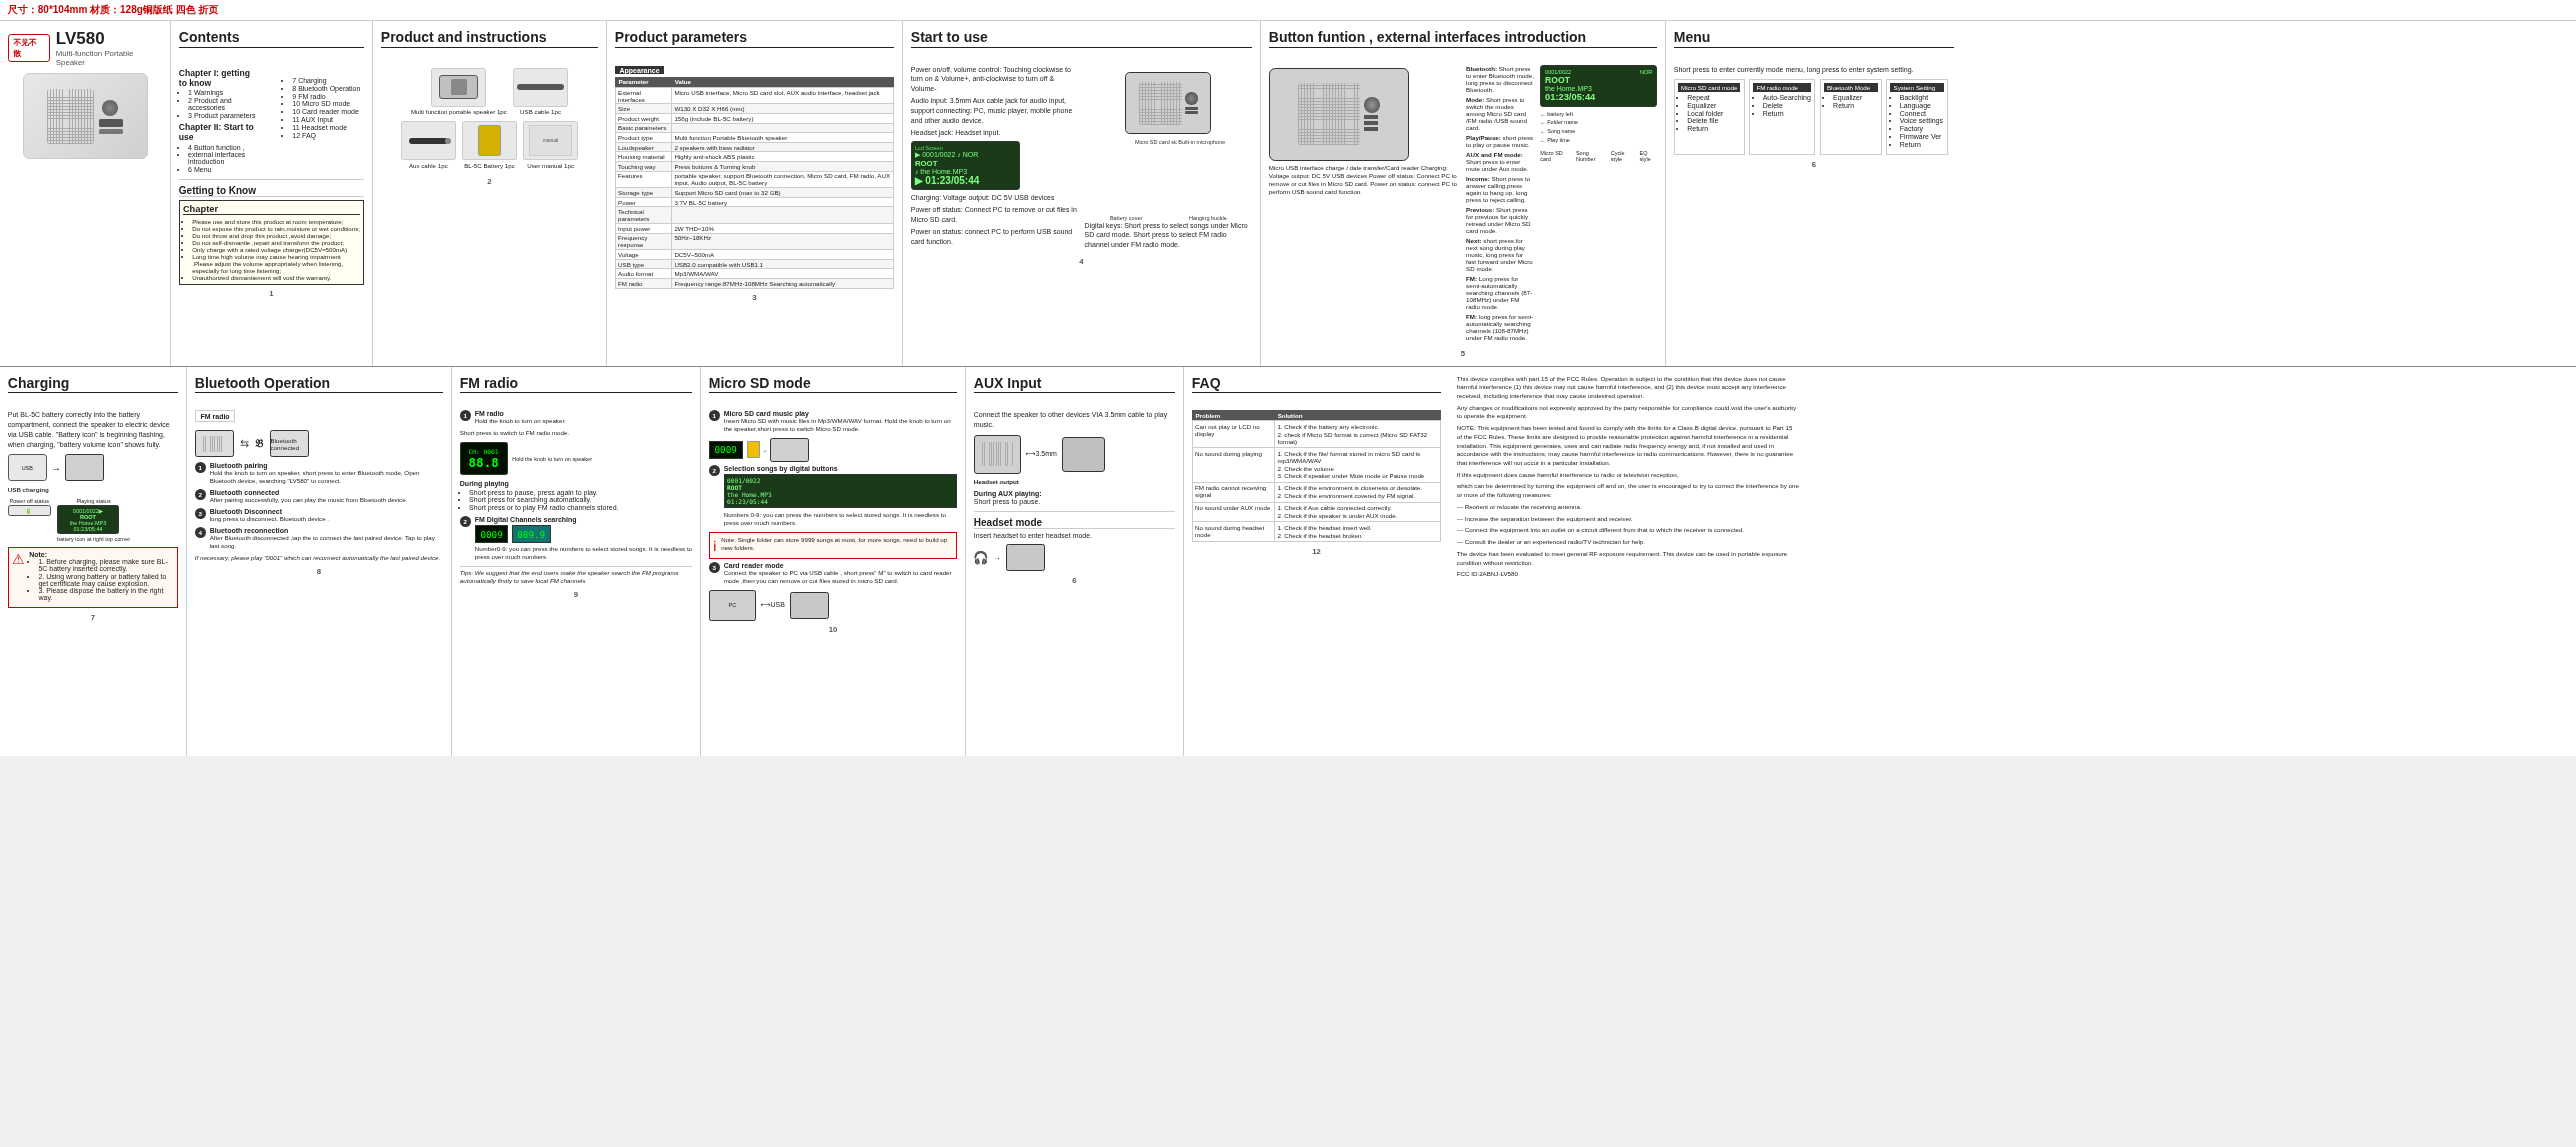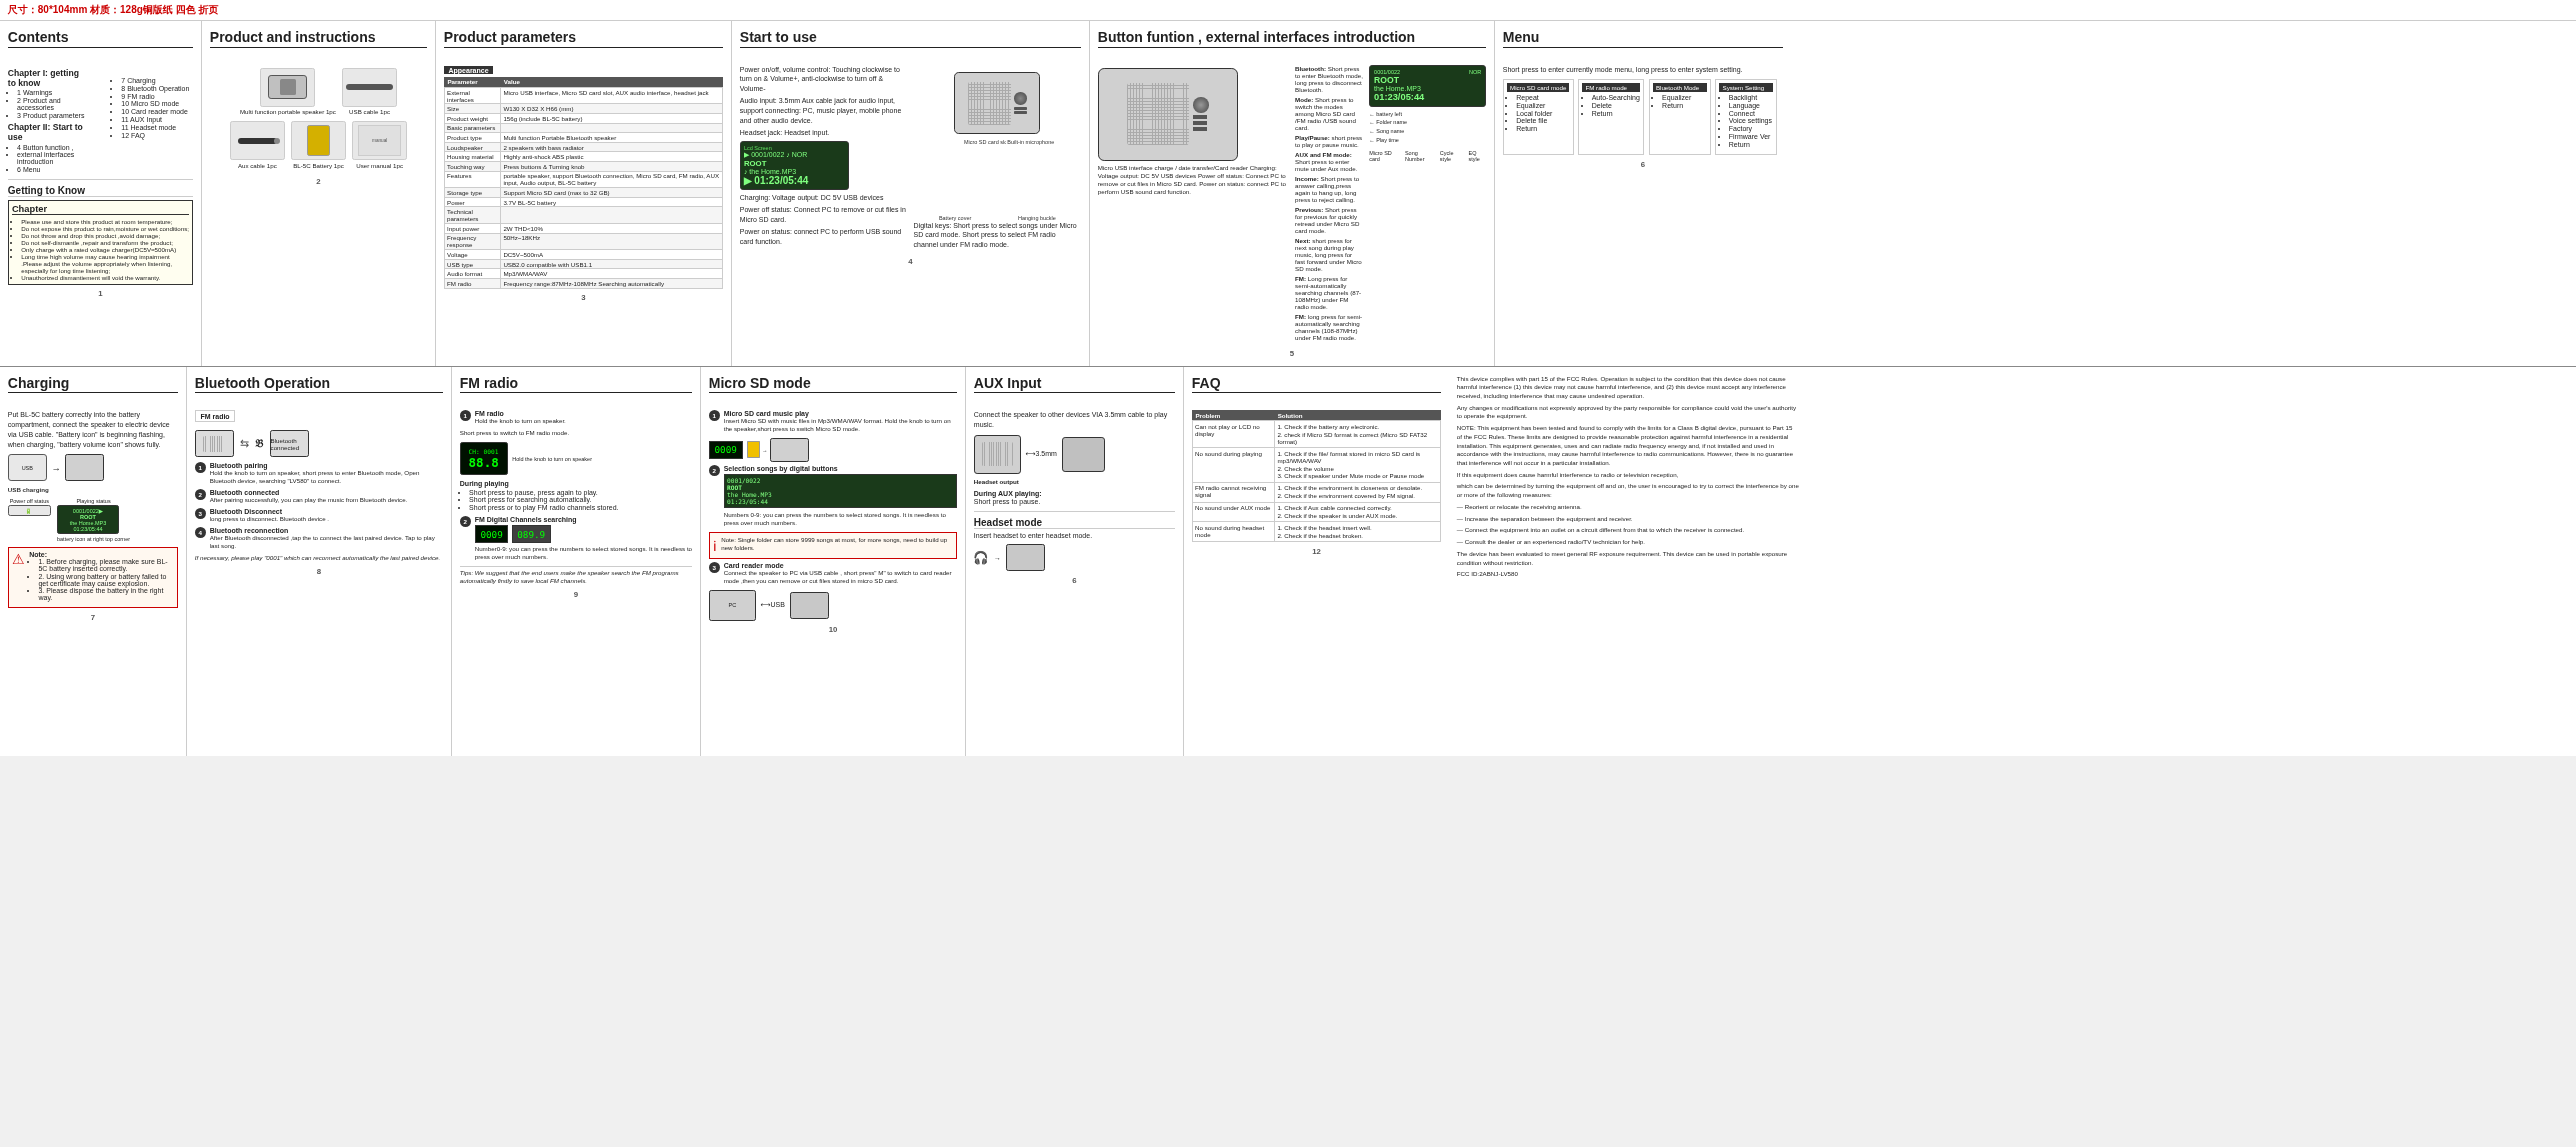--- a/index.html
+++ b/index.html
@@ -275,20 +275,39 @@
   </style>
 </head>
 <body>
 
 <div class="top-bar">尺寸：80*104mm  材质：128g铜版纸  四色  折页</div>
 
 <div class="main-container">
 
   <div class="top-row">
 
+    <div class="panel panel-product-info">
+      <div class="product-logo">
+        <div class="logo-box">不见不散</div>
+        <div>
+          <div class="product-model">LV580</div>
+          <div class="product-subtitle">Multi-function Portable Speaker</div>
+        </div>
+      </div>
+      <div class="speaker-illustration">
+        <div style="display:flex; gap:4.7px; align-items:center;">
+          <div class="speaker-grid"></div>
+          <div>
+            <div class="speaker-knob"></div>
+            <div style="width:23.4px;height:7.8px;background:#555;border-radius:1.6px;margin:2.3px 0;"></div>
+            <div style="width:23.4px;height:4.7px;background:#777;border-radius:1.6px;margin:1.6px 0;"></div>
+          </div>
+        </div>
+      </div>
+    </div>
 
     <div class="panel panel-contents">
       <h2 class="panel-title">Contents</h2>
       <div class="two-col">
         <div class="col-half">
           <h4 class="sub-title">Chapter I: getting to know</h4>
           <ul class="small-list">
             <li>1  Warnings</li>
             <li>2  Product and accessories</li>
             <li>3  Product parameters</li>
@@ -765,21 +784,21 @@
           <li>Short press      or      to play FM radio channels stored.</li>
         </ul>
       </div>
 
       <div class="instr-row" style="margin-top:4.7px;">
         <div class="circle-num">2</div>
         <div>
           <div style="font-weight:bold;font-size:7px;">FM Digital Channels searching</div>
           <div style="display:flex;gap:3.1px;margin:2.3px 0;">
             <div style="background:#001100;color:#00ff00;font-family:monospace;padding:2.3px 4.7px;border:0.8px solid #333;font-size:9.3px;">0009</div>
-            <div style="background:#404040;color:#00ff00;font-family:monospace;padding:2.3px 4.7px;border:0.8px solid #333;font-size:9.3px;">089.9</div>
+            <div style="background:#0f766e;color:#00ff00;font-family:monospace;padding:2.3px 4.7px;border:0.8px solid #333;font-size:9.3px;">089.9</div>
           </div>
           <p class="tiny">Number0-9: you can press the numbers to select stored songs. It is needless to press over much numbers.</p>
         </div>
       </div>
       <p class="tiny" style="font-style:italic;border-top:0.8px solid #ccc;padding-top:2.3px;margin-top:3.1px;">Tips: We suggest that the end users make the speaker  search the FM programs automatically firstly to save local FM channels.</p>
       <div class="page-number">9</div>
     </div>
 
     <div class="panel panel-microsd">
       <h2 class="panel-title">Micro SD mode</h2>

